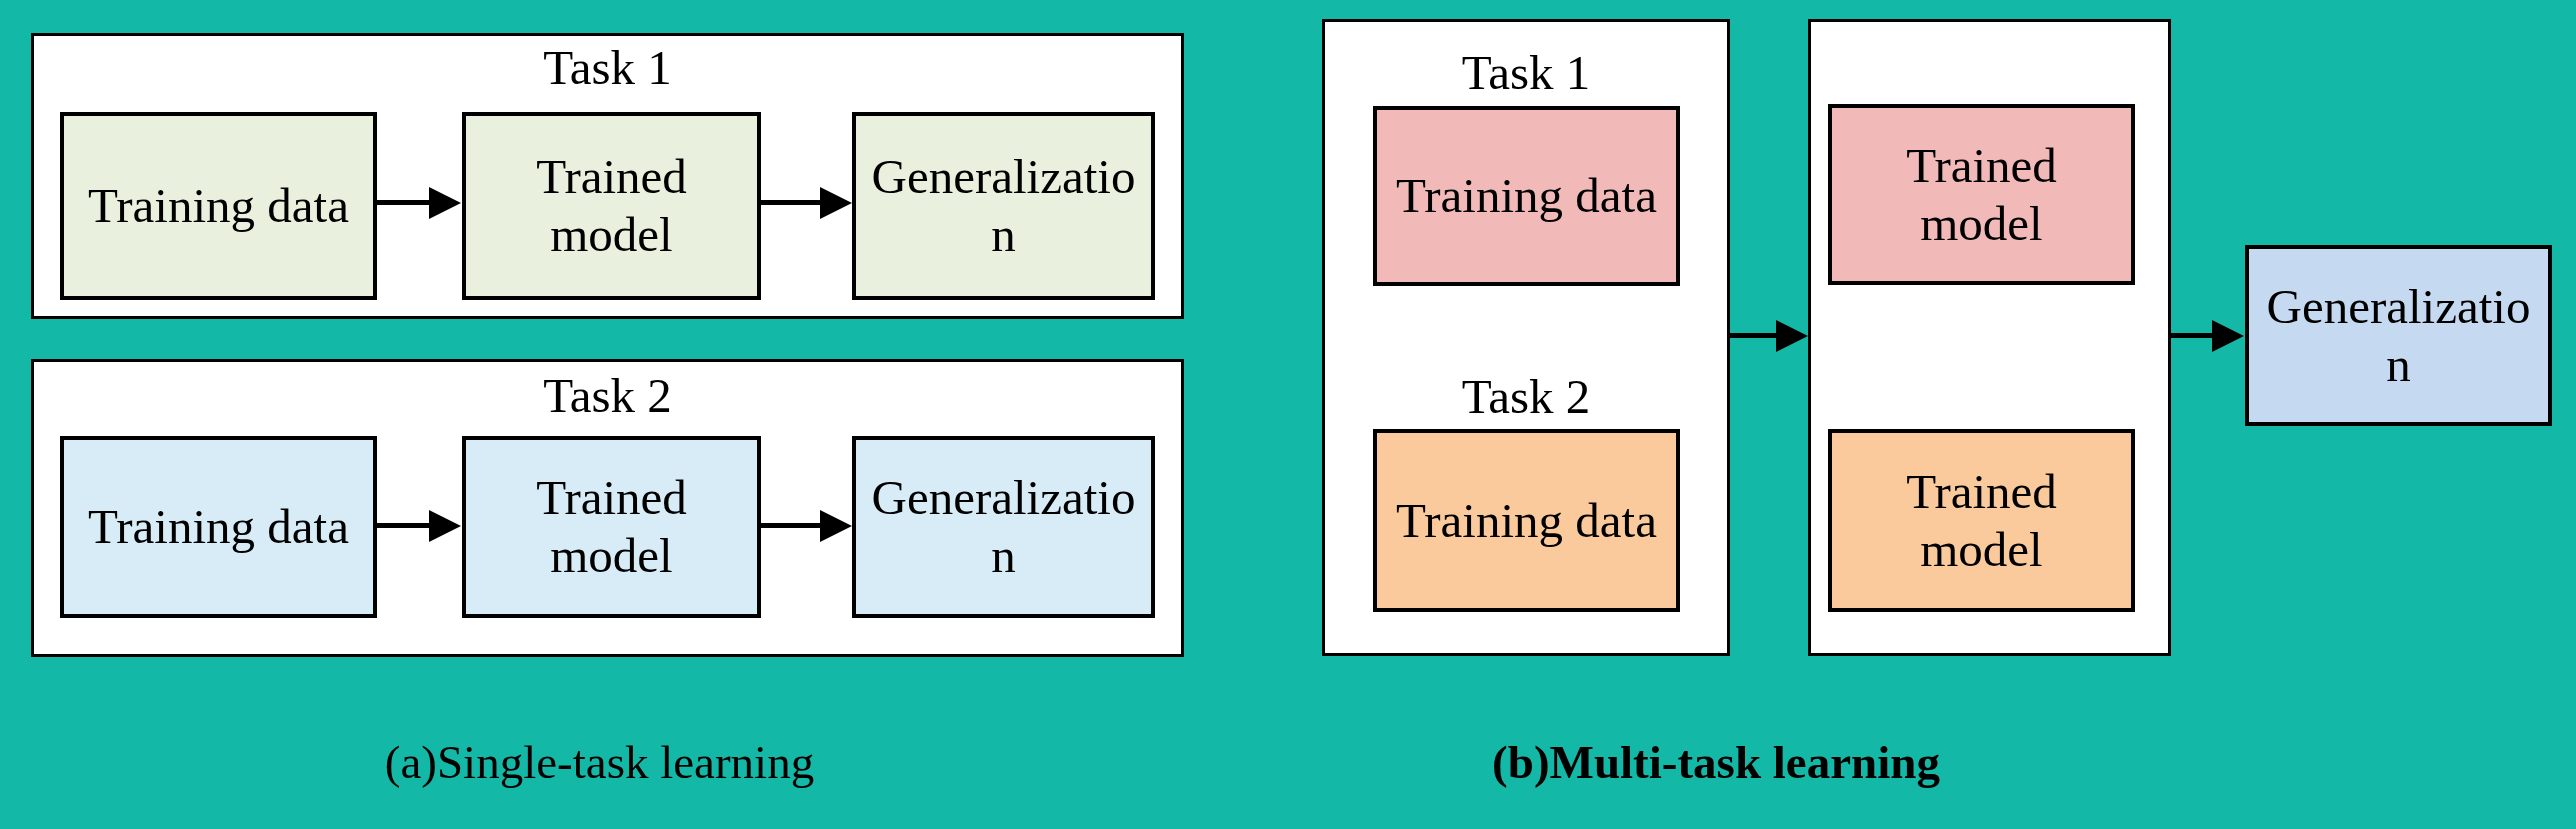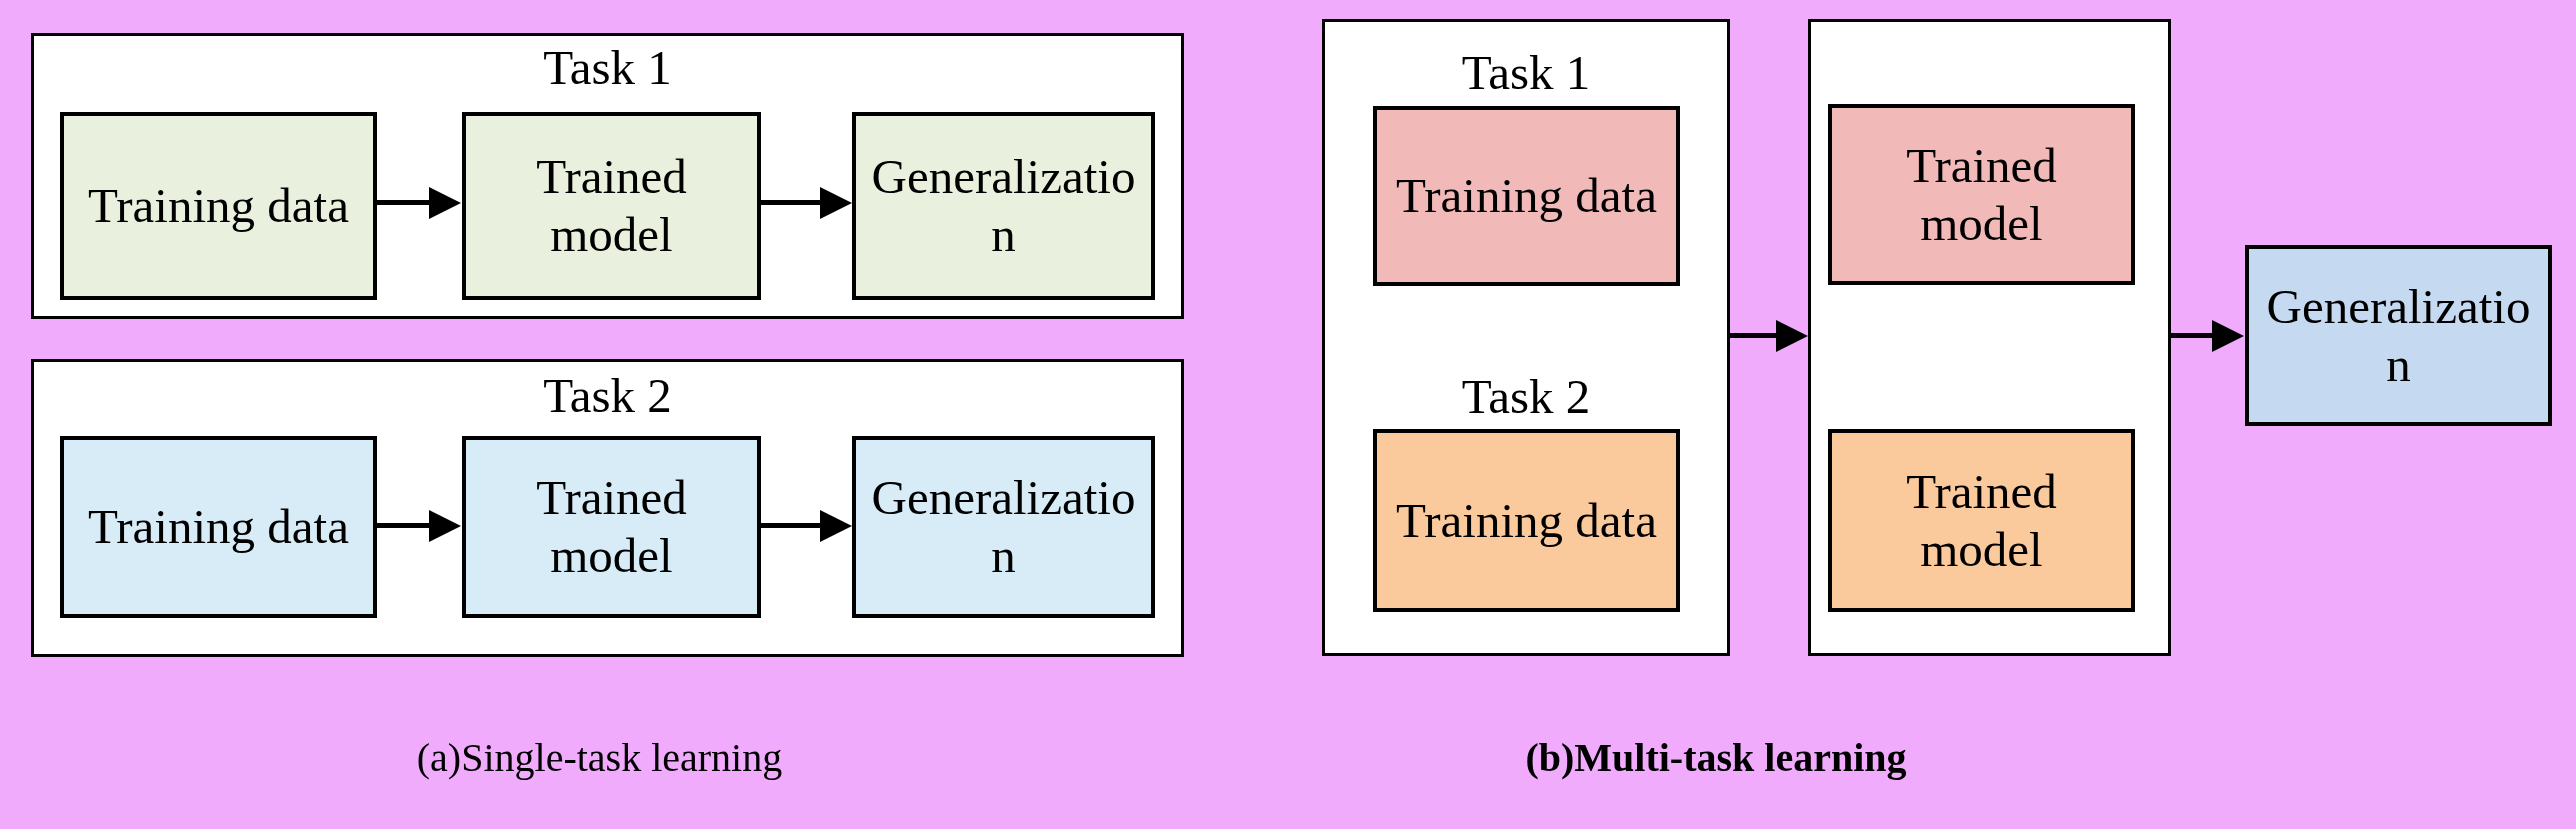--- a/index.html
+++ b/index.html
@@ -1,35 +1,35 @@
 <!DOCTYPE html>
 <html style="font-size:12.4px"><head>
 <meta charset="utf-8">
 <style>
   html,body{margin:0;padding:0;background:#fff;}
   .canvas{
-    position:relative;width:2576px;height:829px;background:#f0abfc;
+    position:relative;width:2576px;height:829px;background:#14b8a6;
     font-family:"Liberation Serif","DejaVu Serif",serif;color:#000;overflow:hidden;
   }
   .frame{
     position:absolute;box-sizing:border-box;
     border:3.9px solid #000;background:#fff;
   }
   .node{
     position:absolute;box-sizing:border-box;
     border:4.6px solid #000;
     display:flex;align-items:center;justify-content:center;
     text-align:center;font-size:49px;line-height:1.18;
     white-space:pre-line;
   }
   .tasktitle{
     position:absolute;font-size:49px;line-height:1.15;text-align:center;
   }
   .caption{
-    position:absolute;font-size:40px;line-height:1.15;text-align:center;
+    position:absolute;font-size:47px;line-height:1.15;text-align:center;
   }
   .arrow-line{position:absolute;height:5.4px;background:#000;}
   .arrow-head{
     position:absolute;width:0;height:0;
     border-top:16px solid transparent;
     border-bottom:16px solid transparent;
     border-left:32px solid #000;
   }
 </style>
 </head>

